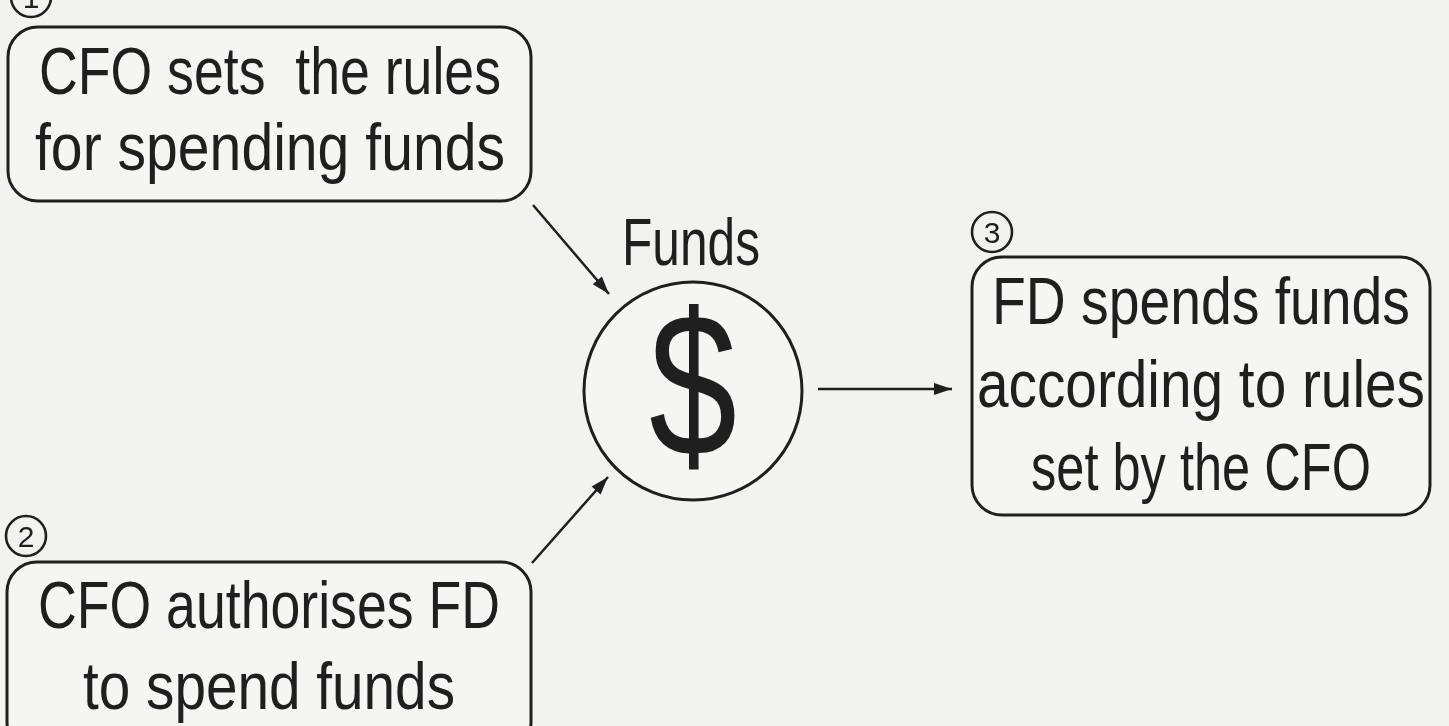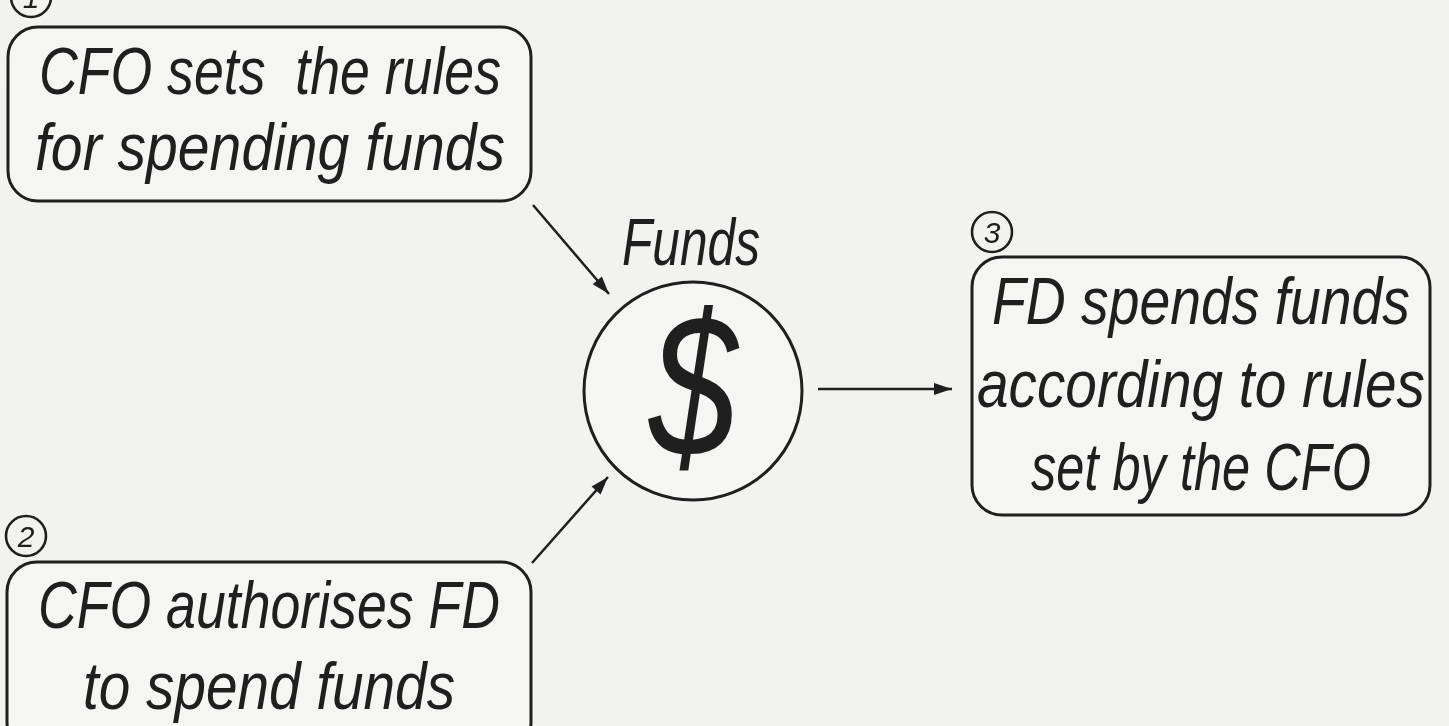--- a/index.html
+++ b/index.html
@@ -11,21 +11,20 @@
     margin: 0;
     padding: 0;
     background: var(--bg);
   }
   .stage {
     width: 1449px;
     height: 726px;
     overflow: hidden;
     position: relative;
     background: var(--bg);
-    font-style: italic;
   }
   svg {
     display: block;
     font-family: "Liberation Sans", "DejaVu Sans", sans-serif;
   }
   svg text {
     fill: var(--ink);
     white-space: pre; 
   }
   .box {

